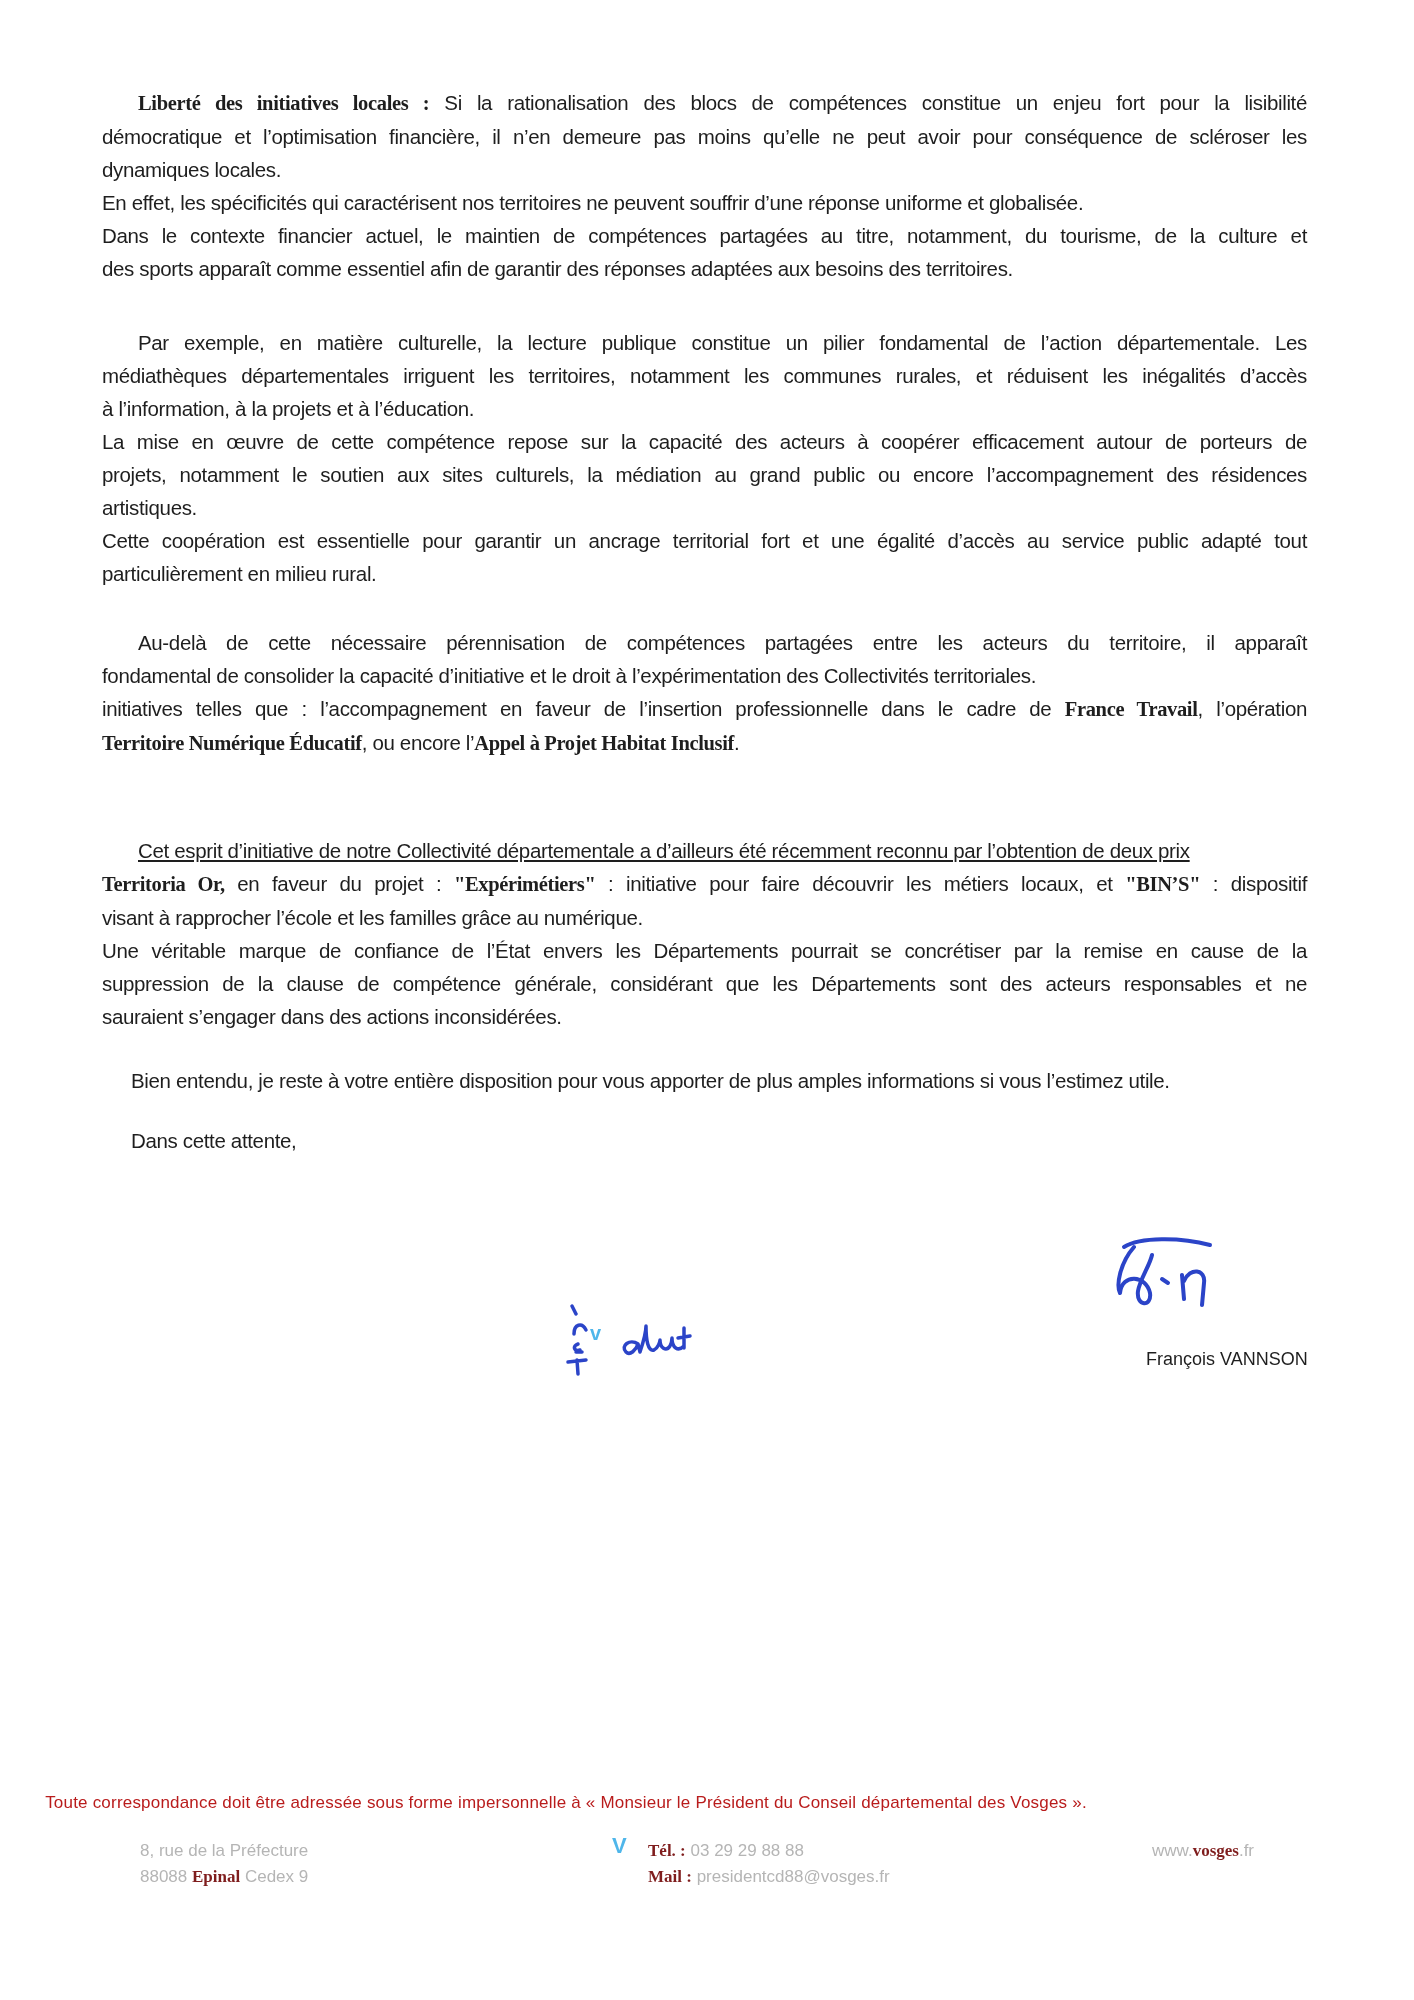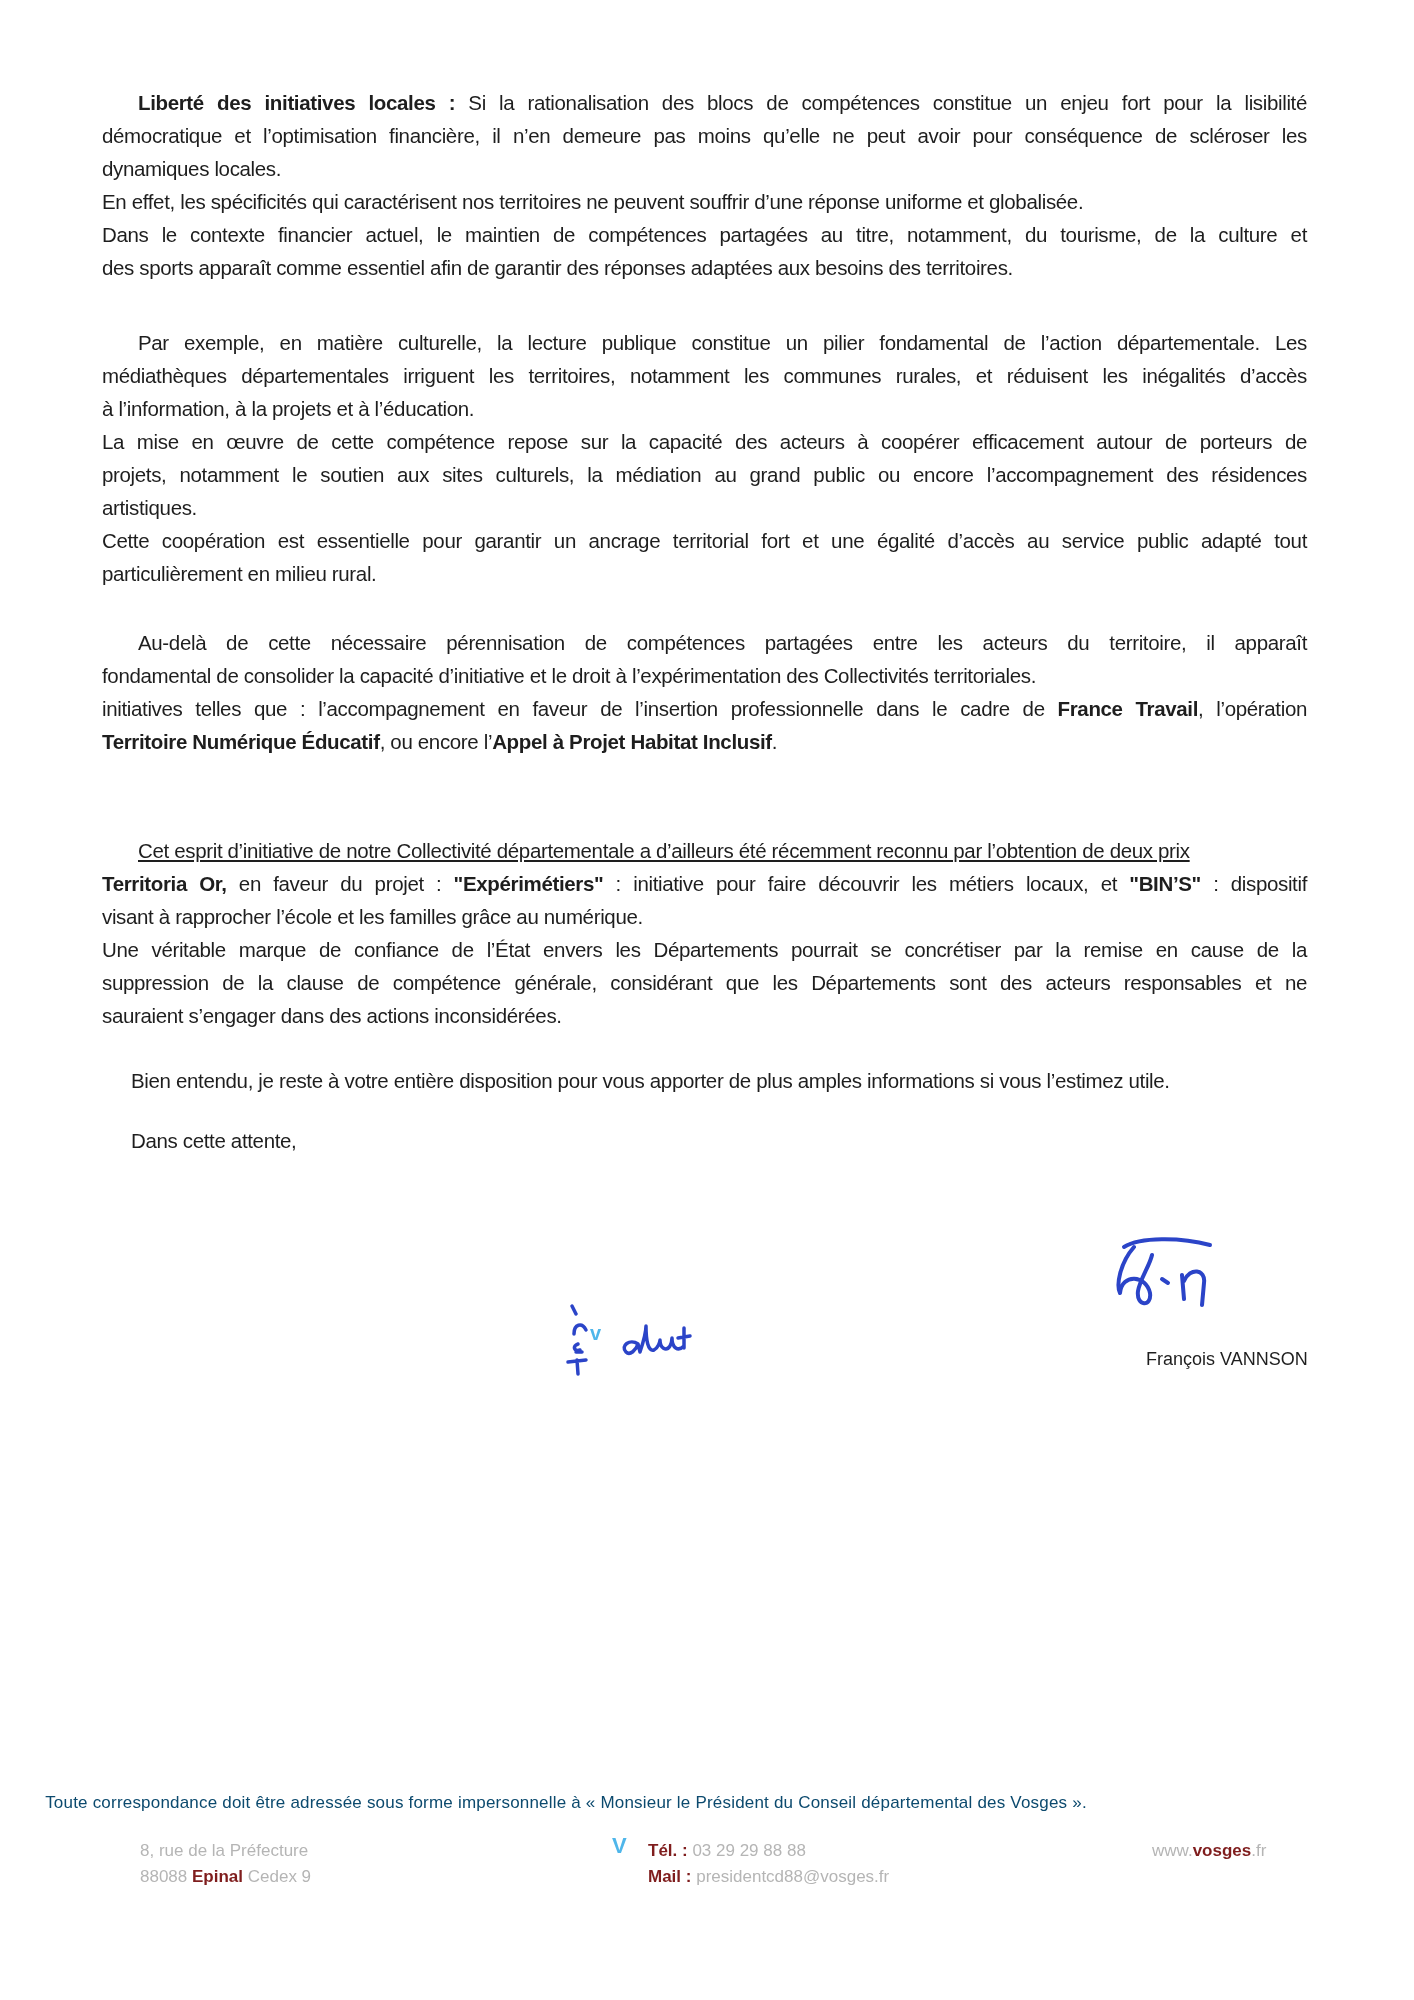--- a/index.html
+++ b/index.html
@@ -3,24 +3,24 @@
   <meta charset="utf-8">
   <style>
     html, body { margin: 0; padding: 0; background: #ffffff; }
     body { width: 1414px; height: 2000px; position: relative; overflow: hidden;
       font-family: "Liberation Sans", sans-serif; color: #1e1e1e; }
     .page { position: absolute; left: 0; top: 0; width: 1414px; height: 2000px; }
     .body-text { position: absolute; left: 102px; width: 1205px; font-size: 20.5px;
       line-height: 33px; text-align: justify; letter-spacing: -0.35px; font-stretch: condensed; }
     .line { display: block; }
     .justify-last { text-align-last: justify; }
-    b { font-weight: bold; }
+    b { font-weight: bold; font-family: Liberation Serif, serif; }
     .sig-block { position: absolute; }
     .footer-note { position: absolute; left: 0; width: 1132px; top: 1793px; text-align: center;
-      font-size: 17px; color: #0c4a6e; letter-spacing: 0.2px; }
+      font-size: 17px; color: #b91c1c; letter-spacing: 0.2px; }
     .footer-col { position: absolute; font-size: 17px; color: #b5b5b5; line-height: 26px; }
     .footer-col b { color: #7f1d1d; }
     .v-logo { color: #4fb6ea; font-weight: bold; font-size: 22px; }
   </style>
 </head>
 <body>
 
 <div class="page">
 
   <div class="body-text" style="top:86px;">

